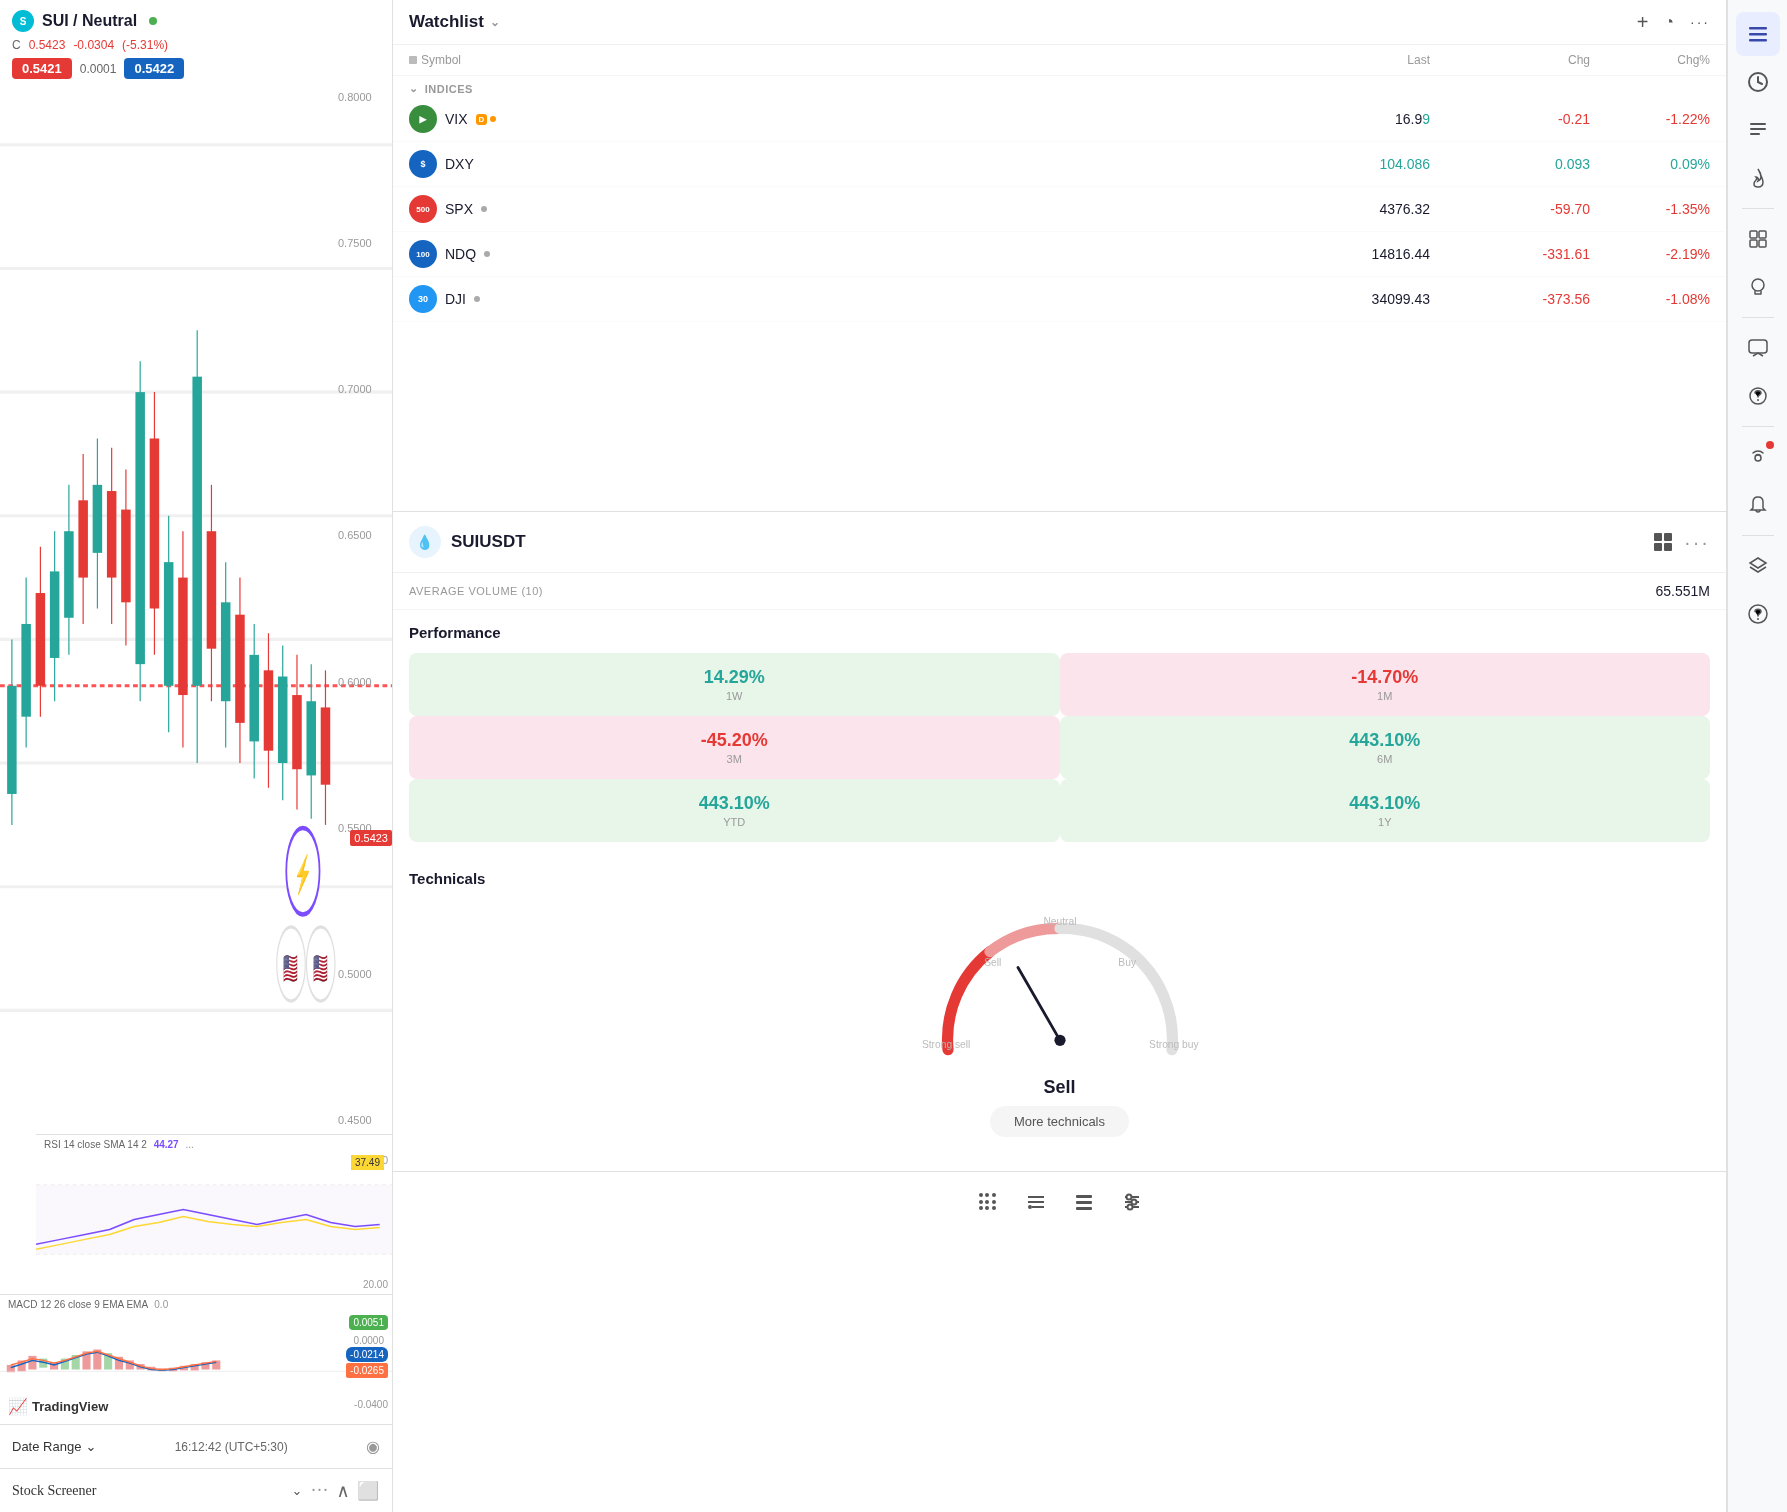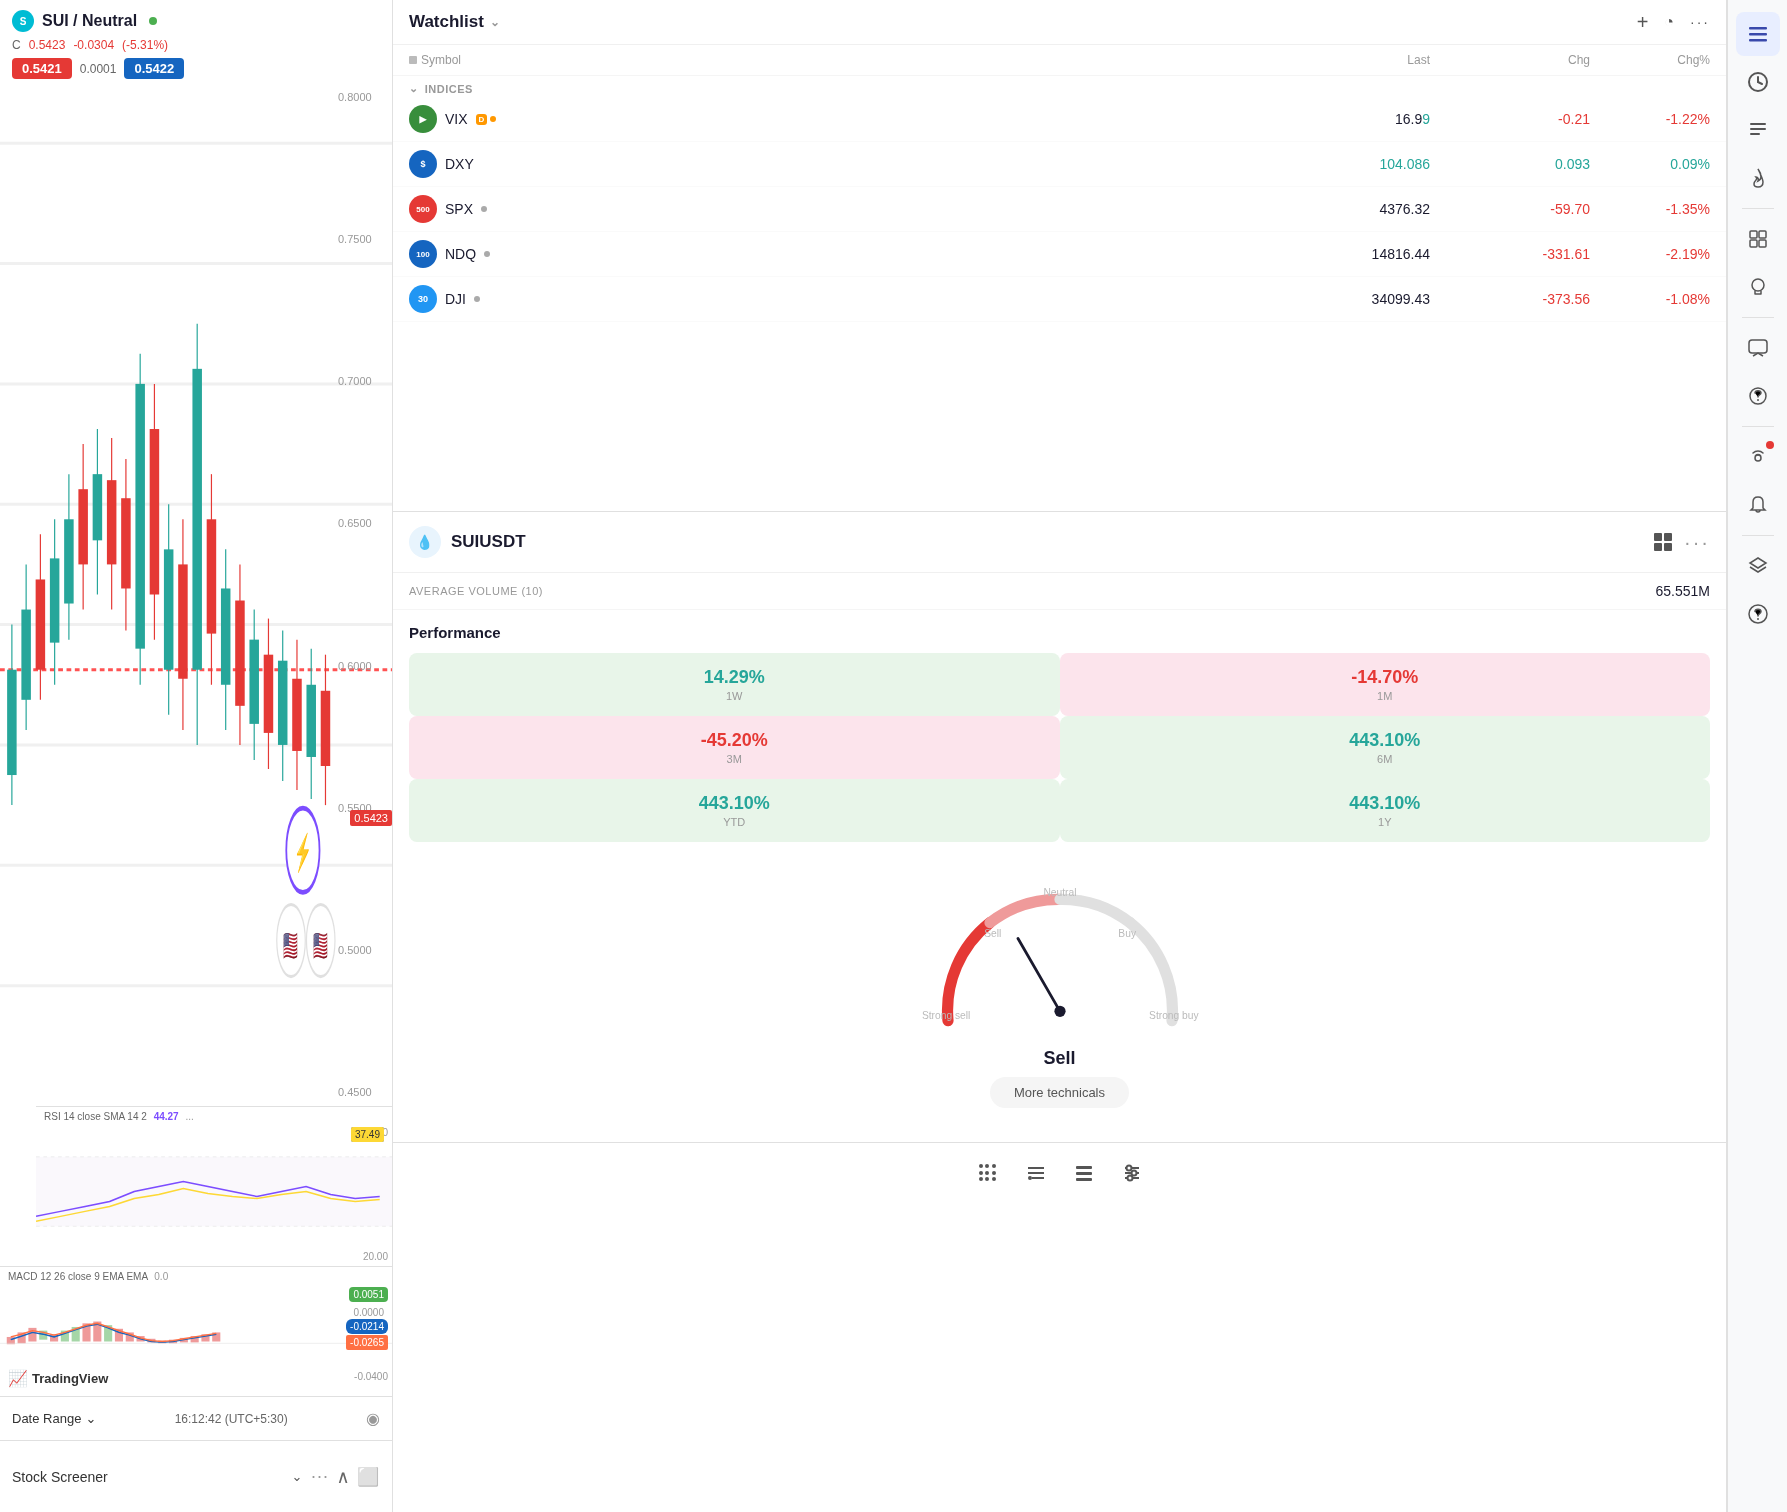--- a/index.html
+++ b/index.html
@@ -279,26 +279,27 @@
     }
 
     .eye-icon {
       font-size: 16px;
       color: #999;
       cursor: pointer;
     }
 
     
     .stock-screener-bar {
-      height: 72px;
+      height: 44px;
       border-top: 1px solid #e0e0e0;
       display: flex;
       align-items: center;
       padding: 0 12px;
       gap: 8px;
+      font-family: Liberation Serif, serif;
     }
 
     .ss-label {
       font-size: 14px;
       color: #333;
       font-weight: 500;
       flex: 1;
     }
 
     .ss-more-btn {
@@ -1116,20 +1117,21 @@
 
         <div class="perf-cell green-light">
           <div class="perf-pct green">443.10%</div>
           <div class="perf-period">1Y</div>
         </div>
 
       </div>
     </div>
 
     <div class="tech-section">
+      <div class="section-title">Technicals</div>
 
       <div class="gauge-container">
         <svg class="gauge-svg" viewBox="0 0 300 170">
 
           <path d="M 30 150 A 120 120 0 0 1 75 45" fill="none" stroke="#e53935" stroke-width="12" stroke-linecap="round"></path>
 
           <path d="M 75 45 A 120 120 0 0 1 150 20" fill="none" stroke="#ef9a9a" stroke-width="12" stroke-linecap="round"></path>
 
           <path d="M 150 20 A 120 120 0 0 1 225 45" fill="none" stroke="#e0e0e0" stroke-width="12" stroke-linecap="round"></path>
 

